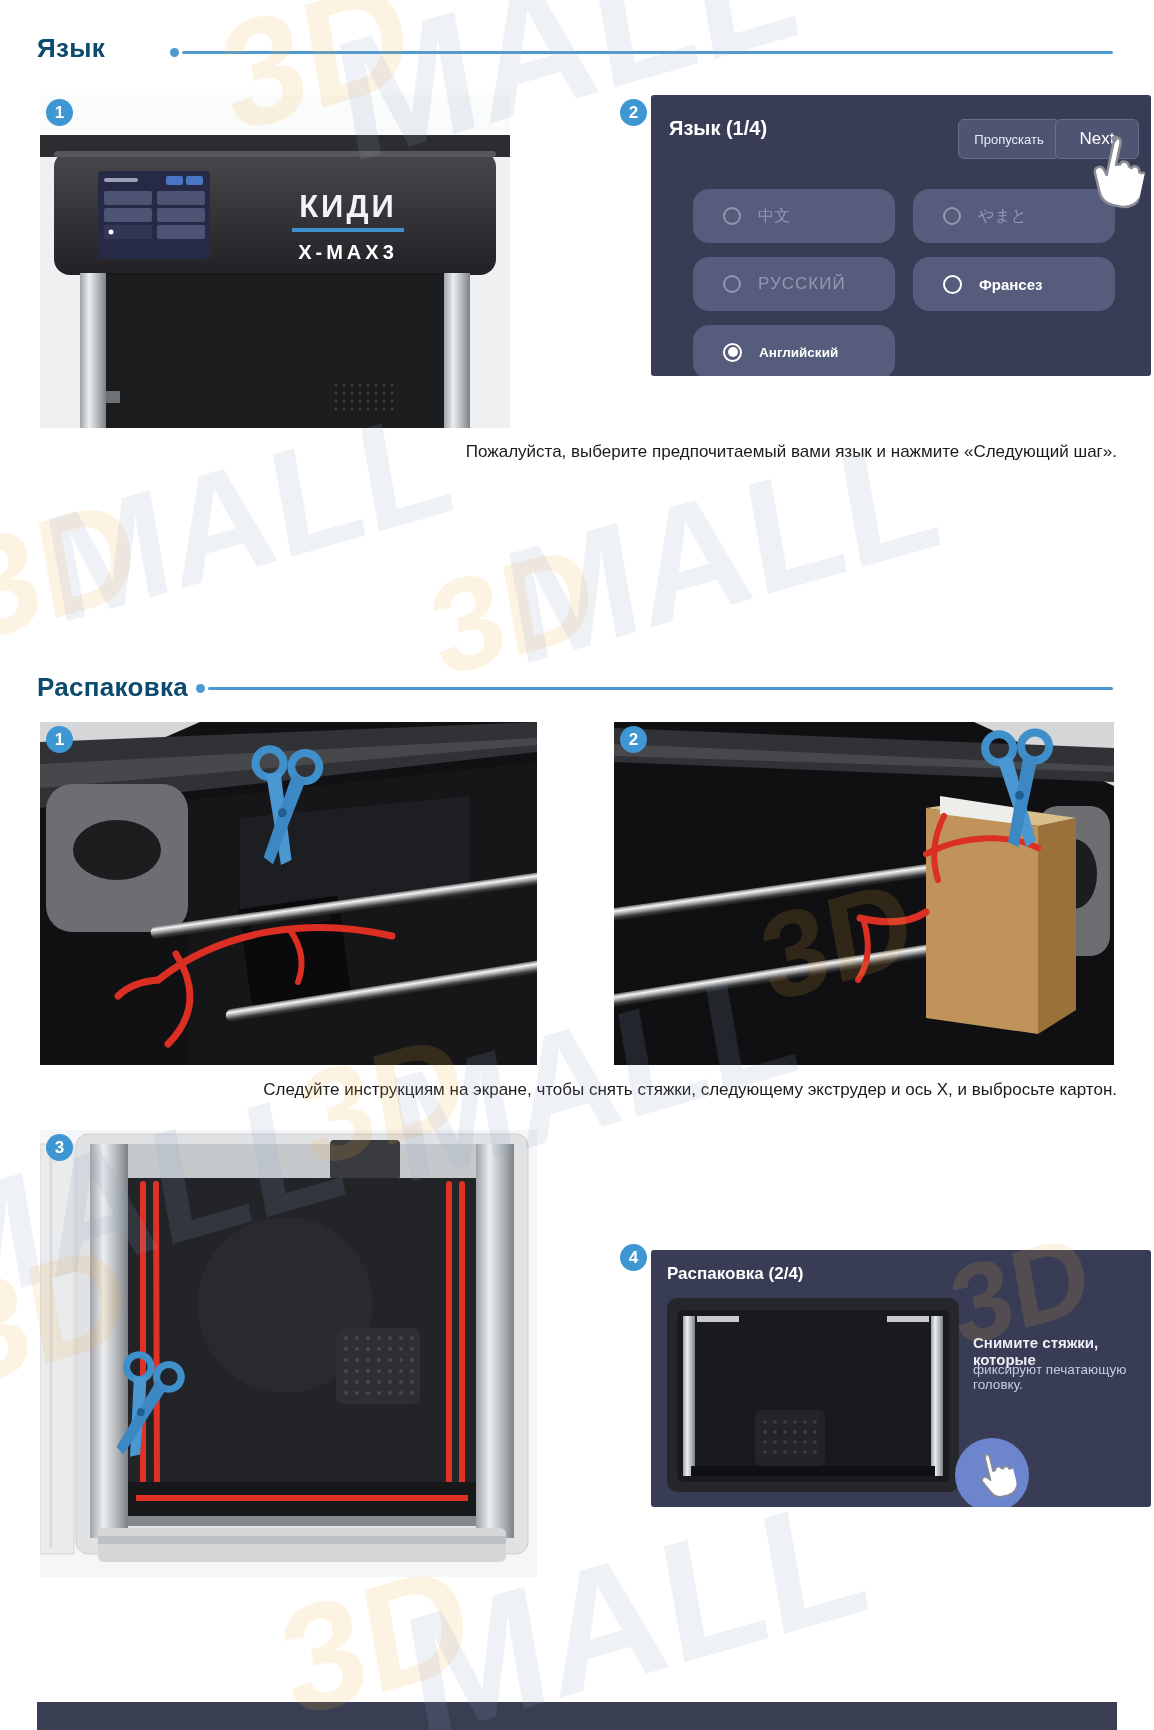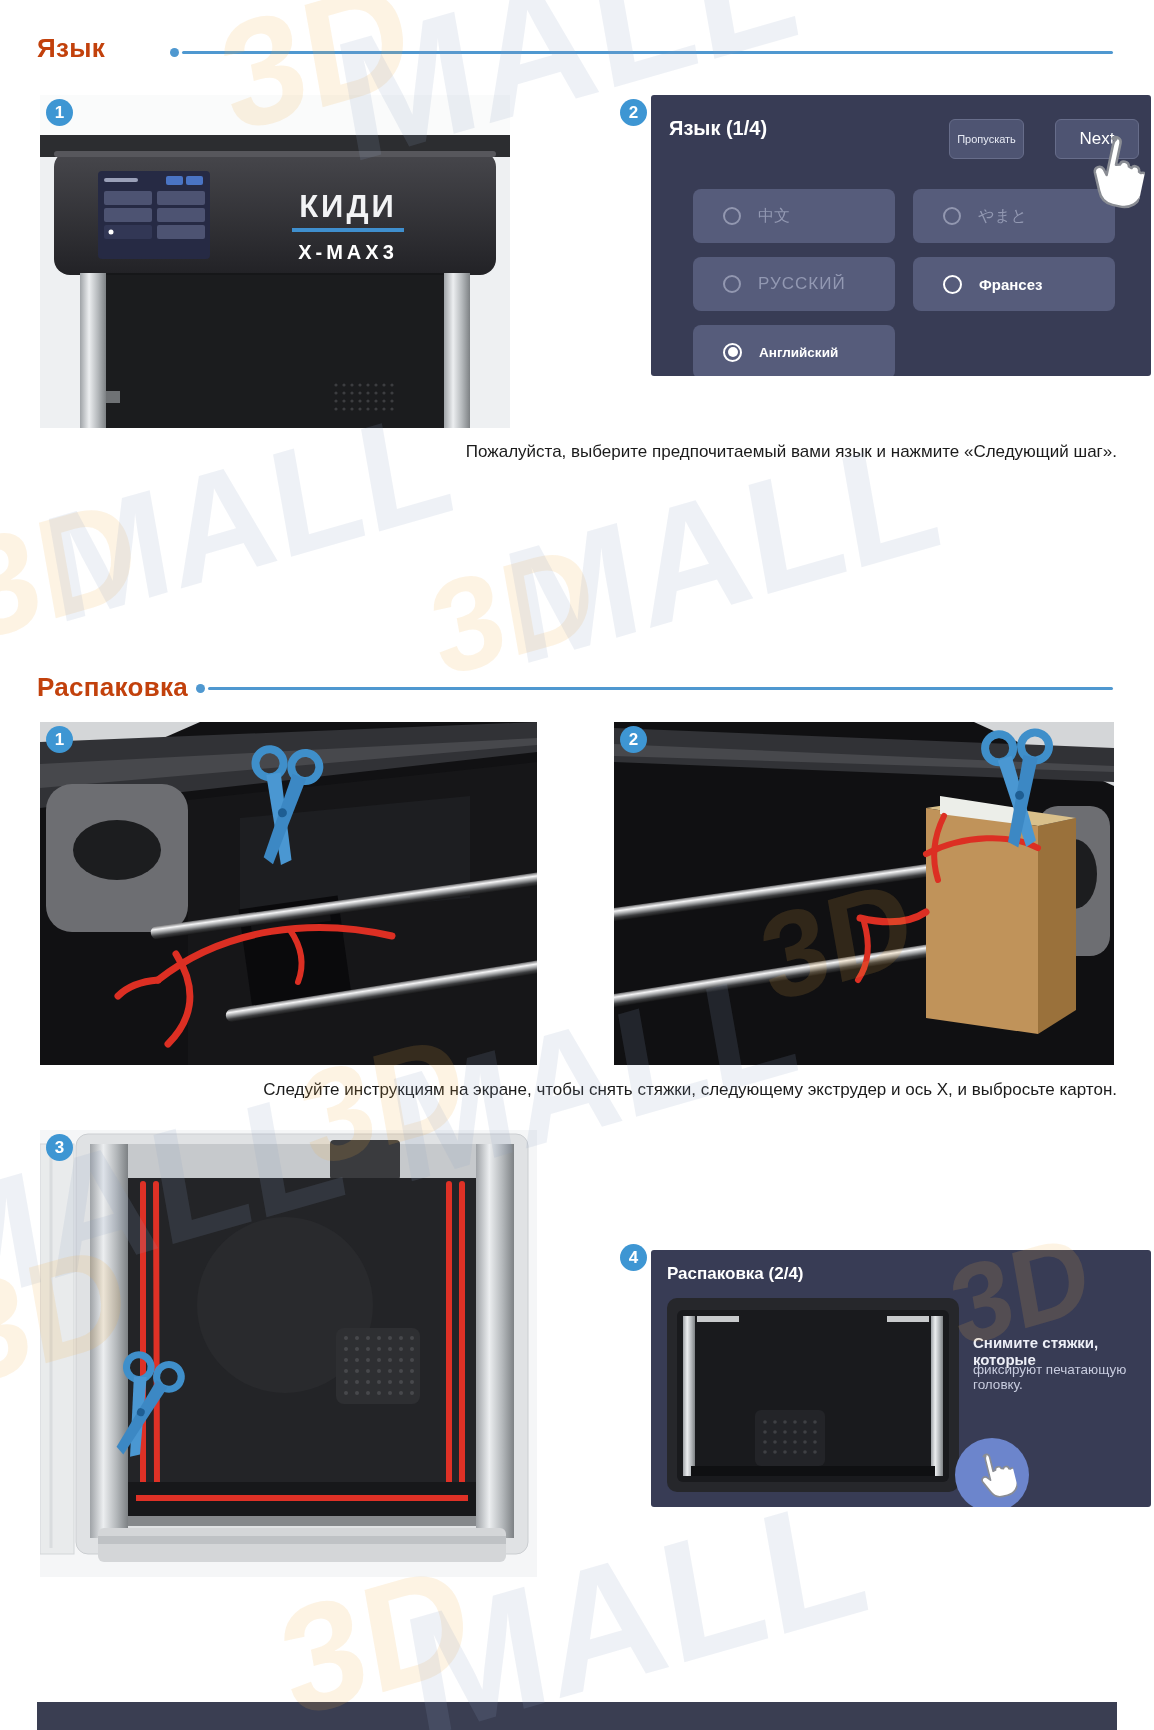--- a/index.html
+++ b/index.html
@@ -1,35 +1,35 @@
 <!DOCTYPE html>
 <html><head>
 <meta charset="utf-8">
 <style>
   html,body{margin:0;padding:0;background:#ffffff;}
   #page{position:relative;width:1154px;height:1730px;background:#ffffff;overflow:hidden;
         font-family:"Liberation Sans","DejaVu Sans",sans-serif;}
   .abs{position:absolute;}
   
-  .sec-title{position:absolute;color:#c2410c;font-size:26px;font-weight:600;letter-spacing:.3px;}
+  .sec-title{position:absolute;color:#0c4a6e;font-size:26px;font-weight:600;letter-spacing:.3px;}
   .sec-dot{position:absolute;width:9px;height:9px;border-radius:50%;background:#4f98d0;}
   .sec-line{position:absolute;height:3px;background:#4f98d0;border-radius:2px;}
   
   .caption{position:absolute;font-size:17px;color:#1b1b1b;width:1080px;text-align:right;}
   
   .badge{position:absolute;width:27px;height:27px;border-radius:50%;background:#3e96d3;color:#fff;
          font-size:17px;font-weight:bold;display:flex;align-items:center;justify-content:center;z-index:30;}
   
   .shot{position:absolute;overflow:hidden;}
   
   .ui{position:absolute;background:#383c55;border-radius:3px;overflow:hidden;margin-left:37px;}
   .ui-title{position:absolute;color:#ffffff;font-weight:600;}
   .ui-btn{position:absolute;background:#4e5472;border:1px solid #676d8a;border-radius:6px;
           color:#e8ebf5;display:flex;align-items:center;justify-content:center;box-sizing:border-box;}
-  .opt{position:absolute;width:202px;height:54px;background:#565c7b;border-radius:8px;
+  .opt{position:absolute;width:202px;height:54px;background:#565c7b;border-radius:16px;
        display:flex;align-items:center;padding-left:30px;gap:17px;box-sizing:border-box;}
   .radio{width:14px;height:14px;border-radius:50%;border:2px solid #9297b0;flex:none;position:relative;}
   .opt.bright .radio{border-color:#ffffff;border-width:2.5px;width:15px;height:15px;}
   .opt .lbl{color:#9298b2;font-size:16px;}
   .opt.bright .lbl{color:#ffffff;font-weight:bold;font-size:15px;}
   .opt.selected .radio::after{content:"";position:absolute;inset:2.5px;background:#fff;border-radius:50%;}
   .note1{position:absolute;color:#edeff7;font-size:15px;font-weight:bold;}
   .note2{position:absolute;color:#c7cbde;font-size:13.5px;}
   .blue-circle{position:absolute;width:74px;height:74px;border-radius:50%;background:#6c85cc;
                display:flex;align-items:center;justify-content:center;}
@@ -148,21 +148,21 @@
             <circle cx="352" cy="314" r="1.6"></circle>
         </g>
       </g>
       <rect x="66" y="296" width="14" height="12" fill="#6f7275"></rect>
     </svg>
   </div>
   <div class="badge" style="left:46px;top:99px">1</div>
 
   <div class="ui" style="left:614px;top:95px;width:500px;height:281px">
     <div class="ui-title" style="left:18px;top:22px;font-size:20px">Язык (1/4)</div>
-    <div class="ui-btn" style="left:298px;top:24px;width:75px;height:40px;font-size:11px">Пропускать</div>
+    <div class="ui-btn" style="left:307px;top:24px;width:102px;height:40px;font-size:13px">Пропускать</div>
     <div class="ui-btn" style="left:404px;top:24px;width:84px;height:40px;font-size:17px;color:#fff">Next</div>
     <div class="hand" style="left:428px;top:36px;width:66px;height:76px;transform:rotate(12deg)">
       <svg width="66" height="76">
           <use href="#hand" width="60" height="72" x="3" y="2"></use>
         </svg>
     </div>
 
     <div class="opt" style="left:42px;top:94px">
       <span class="radio"></span>
       <span class="lbl">中文</span>

